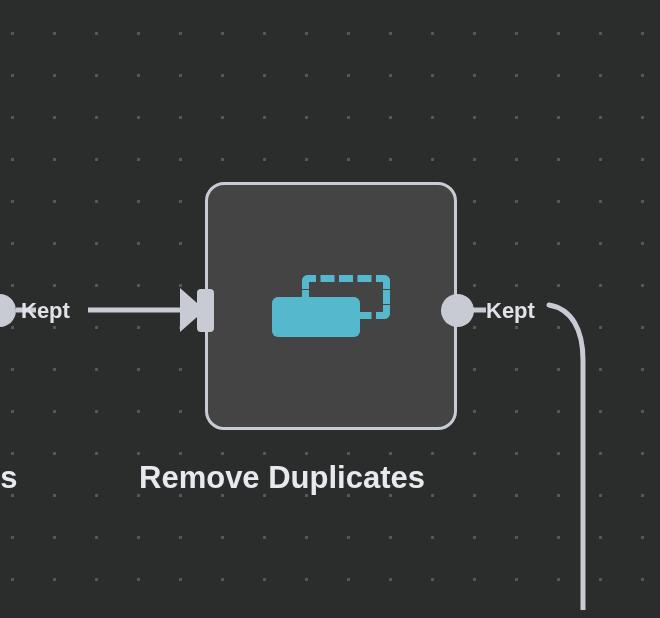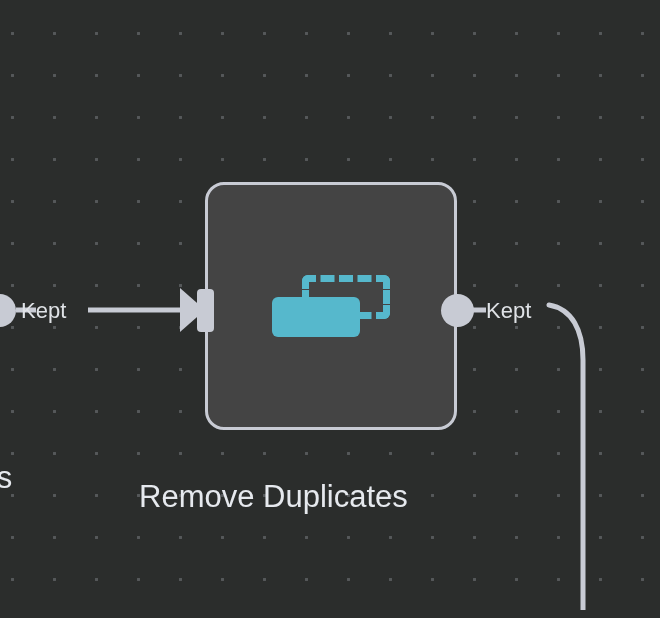--- a/index.html
+++ b/index.html
@@ -8,20 +8,21 @@
     padding: 0;
     background: #2b2d2c;
   }
   #canvas {
     position: relative;
     width: 660px;
     height: 610px;
     overflow: hidden;
     background-color: #2b2d2c;
     font-family: "Liberation Sans", sans-serif;
+    font-weight: bold;
   }
   
   #dot-grid {
     position: absolute;
     inset: 0;
     background-image: radial-gradient(circle at 1.5px 1.5px, #55585a 1.4px, rgba(0,0,0,0) 1.7px);
     background-size: 42px 42px;
     background-position: 11px 32px;
     pointer-events: none;
   }
@@ -117,21 +118,21 @@
   #label-in-kept  { left: 21px;  top: 300px; }
   #label-out-kept { left: 486px; top: 300px; }
 
   .node-title {
     position: absolute;
     color: #e6e9ee;
     font-size: 31px;
     line-height: 34px;
     white-space: nowrap;
   }
-  #title-remove-duplicates { left: 139px; top: 480px; }
+  #title-remove-duplicates { left: 139px; top: 461px; }
   #title-upstream-clipped  { left: -17px; top: 461px; }
 </style>
 </head>
 <body>
 
 <div id="canvas">
 
   <div id="dot-grid"></div>
 
   <svg id="edge-layer" width="660" height="618" viewBox="0 0 660 618">

